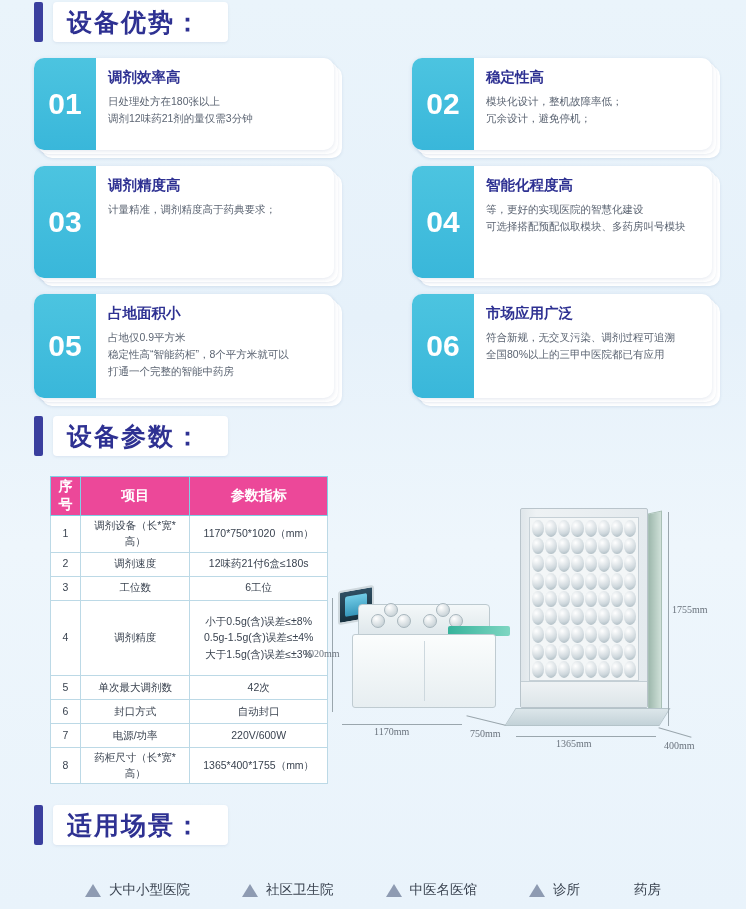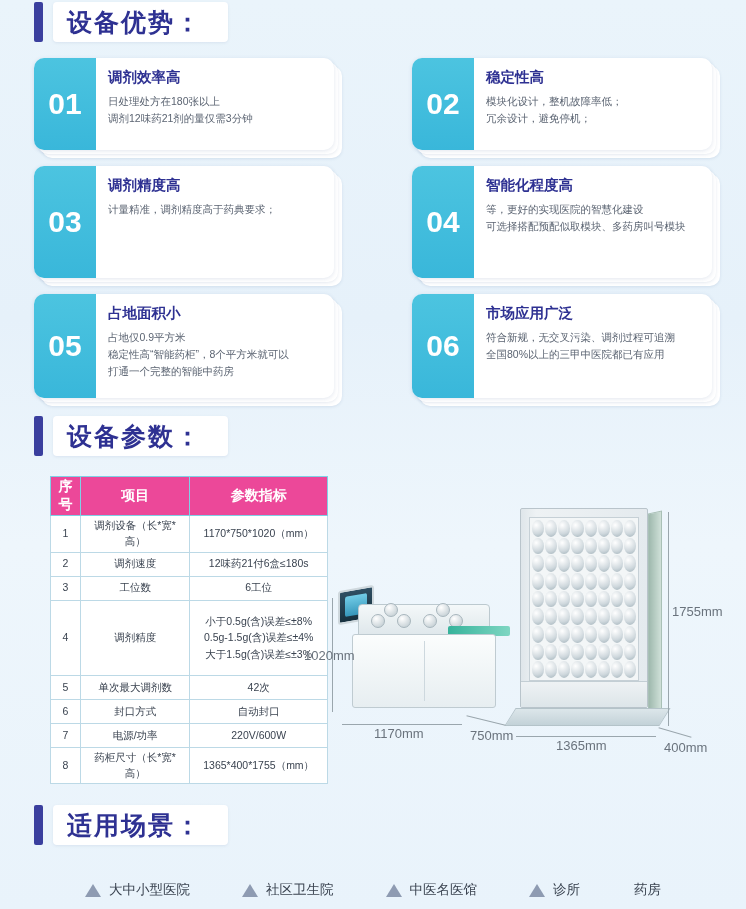--- a/index.html
+++ b/index.html
@@ -166,21 +166,21 @@
   }
   .screen {
     position:absolute; left: 0px; top: 6px; width: 36px; height: 34px;
     background: linear-gradient(180deg,#2f4f63,#17313f);
     border:2px solid #cfd8dd; border-radius: 3px; transform: skewY(-10deg);
   }
   .screen:after{
     content:""; position:absolute; left:5px; top:5px; right:5px; bottom:5px;
     background: linear-gradient(180deg,#7fe3ff,#3aa7cf); opacity:.85; border-radius:2px;
   }
-  .dim { position:absolute; font-size: 13px; color:#6a737d; white-space:nowrap; }
+  .dim { position:absolute; font-size: 10px; color:#6a737d; white-space:nowrap;font-family:Liberation Serif, serif; }
   .dimline { position:absolute; background:#9aa6ad; }
 
   
   .scenes {
     position:absolute; left:0; right:0; bottom: 10px;
     display:flex; justify-content: center; gap: 52px;
     padding: 0 34px;
   }
   .scene { display:flex; align-items:center; gap: 8px; }
   .tri {

